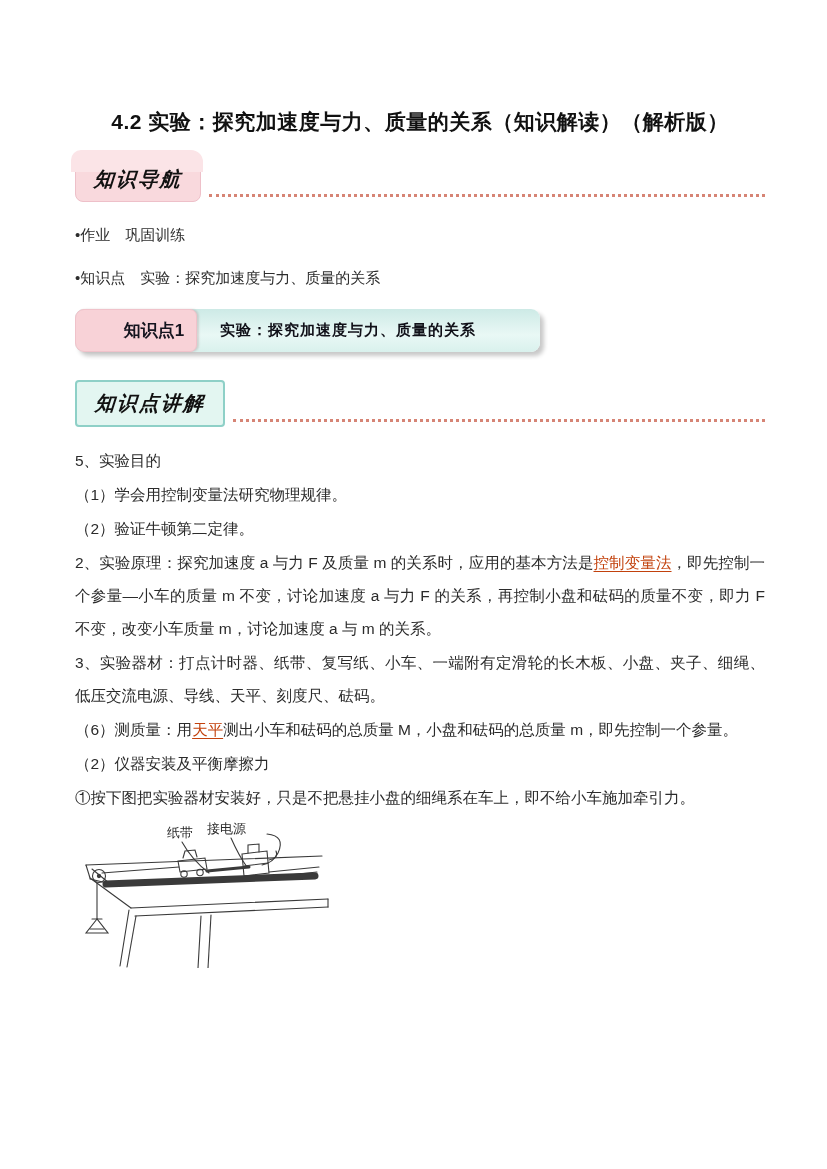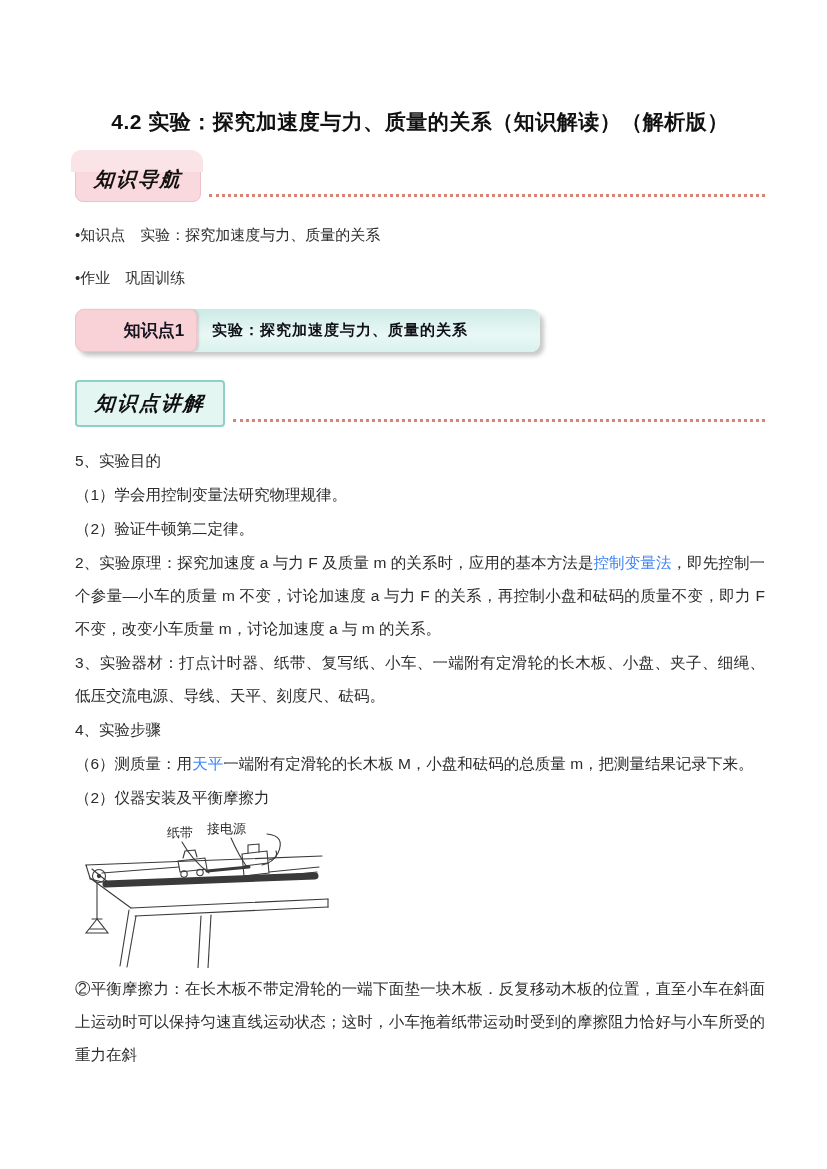--- a/index.html
+++ b/index.html
@@ -113,38 +113,39 @@
     font-size: 17px;
     font-weight: 700;
     color: #15151f;
     box-shadow: 2px 0 2px rgba(180,160,160,0.4);
     padding-left: 36px;
   }
   .kp-title {
     flex: 1;
     display: flex;
     align-items: center;
-    padding-left: 15px;
+    padding-left: 23px;
     font-size: 15px;
     font-weight: 700;
     color: #101018;
     letter-spacing: 1px;
   }
 
   
   .content {
     margin-top: 17px;
     font-size: 15.5px;
     line-height: 33px;
     text-align: justify;
     color: #2b2b2b;
   }
   .content p { margin: 1px 0; }
   .red-ul {
-    color: #3b82f6;
+    color: #c2410c;
+    text-decoration: underline;
     text-underline-offset: 3px;
   }
 
   
   .diagram-wrap {
     margin: 6px 0 4px 4px;
     width: 252px;
     height: 148px;
   }
   .diagram-wrap svg { display: block; }
@@ -157,44 +158,44 @@
 
   <h1 class="doc-title">4.2 实验：探究加速度与力、质量的关系（知识解读）（解析版）</h1>
 
   <div class="badge-row row-nav">
     <div class="badge-pink">
       <span class="badge-script">知识导航</span>
     </div>
     <div class="dotted-line"></div>
   </div>
 
+  <div class="bullet-line">•作业　巩固训练</div>
   <div class="bullet-line">•知识点　实验：探究加速度与力、质量的关系</div>
-  <div class="bullet-line">•作业　巩固训练</div>
 
   <div class="kp-bar">
     <div class="kp-chip">知识点1</div>
     <div class="kp-title">实验：探究加速度与力、质量的关系</div>
   </div>
 
   <div class="badge-row row-explain">
     <div class="badge-mint">
       <span class="badge-script">知识点讲解</span>
     </div>
     <div class="dotted-line"></div>
   </div>
 
   <div class="content">
     <p>5、实验目的</p>
     <p>（1）学会用控制变量法研究物理规律。</p>
     <p>（2）验证牛顿第二定律。</p>
     <p><span>2、实验原理：探究加速度 a 与力 F 及质量 m 的关系时，应用的基本方法是</span><span class="red-ul">控制变量法</span><span>，即先控制一个参量—小车的质量 m 不变，讨论加速度 a 与力 F 的关系，再控制小盘和砝码的质量不变，即力 F 不变，改变小车质量 m，讨论加速度 a 与 m 的关系。</span></p>
     <p>3、实验器材：打点计时器、纸带、复写纸、小车、一端附有定滑轮的长木板、小盘、夹子、细绳、低压交流电源、导线、天平、刻度尺、砝码。</p>
-    <p>4、实验步骤</p>
-    <p><span>（6）测质量：用</span><span class="red-ul">天平</span><span>一端附有定滑轮的长木板 M，小盘和砝码的总质量 m，把测量结果记录下来。</span></p>
+    <p><span>（6）测质量：用</span><span class="red-ul">天平</span><span>测出小车和砝码的总质量 M，小盘和砝码的总质量 m，即先控制一个参量。</span></p>
     <p>（2）仪器安装及平衡摩擦力</p>
+    <p>①按下图把实验器材安装好，只是不把悬挂小盘的细绳系在车上，即不给小车施加牵引力。</p>
 
     <div class="diagram-wrap">
       <svg width="252" height="148" viewBox="0 0 252 148">
         <g fill="none" stroke="#3a3a3a" stroke-width="1.1" stroke-linecap="round">
 
           <path d="M 103 22 Q 113 40 130 53"></path>
           <path d="M 152 18 Q 160 36 168 47"></path>
 
           <path d="M 188 14 Q 207 16 199 33 Q 194 43 183 45"></path>
 
@@ -242,16 +243,15 @@
           </g>
 
           <path d="M 190 52 L 240 47"></path>
           <path d="M 192 57 L 238 52"></path>
         </g>
         <text x="88" y="17" class="diag-label">纸带</text>
         <text x="128" y="13" class="diag-label">接电源</text>
       </svg>
     </div>
 
-    <p>②平衡摩擦力：在长木板不带定滑轮的一端下面垫一块木板．反复移动木板的位置，直至小车在斜面上运动时可以保持匀速直线运动状态；这时，小车拖着纸带运动时受到的摩擦阻力恰好与小车所受的重力在斜</p>
   </div>
 
 </div>
 
 </body></html>

